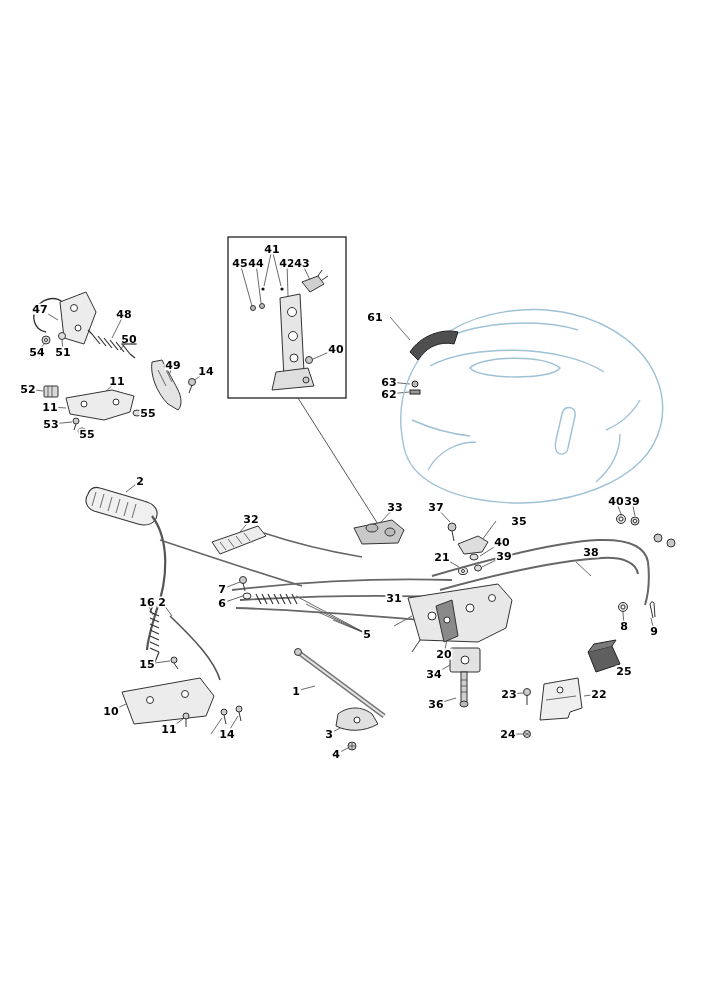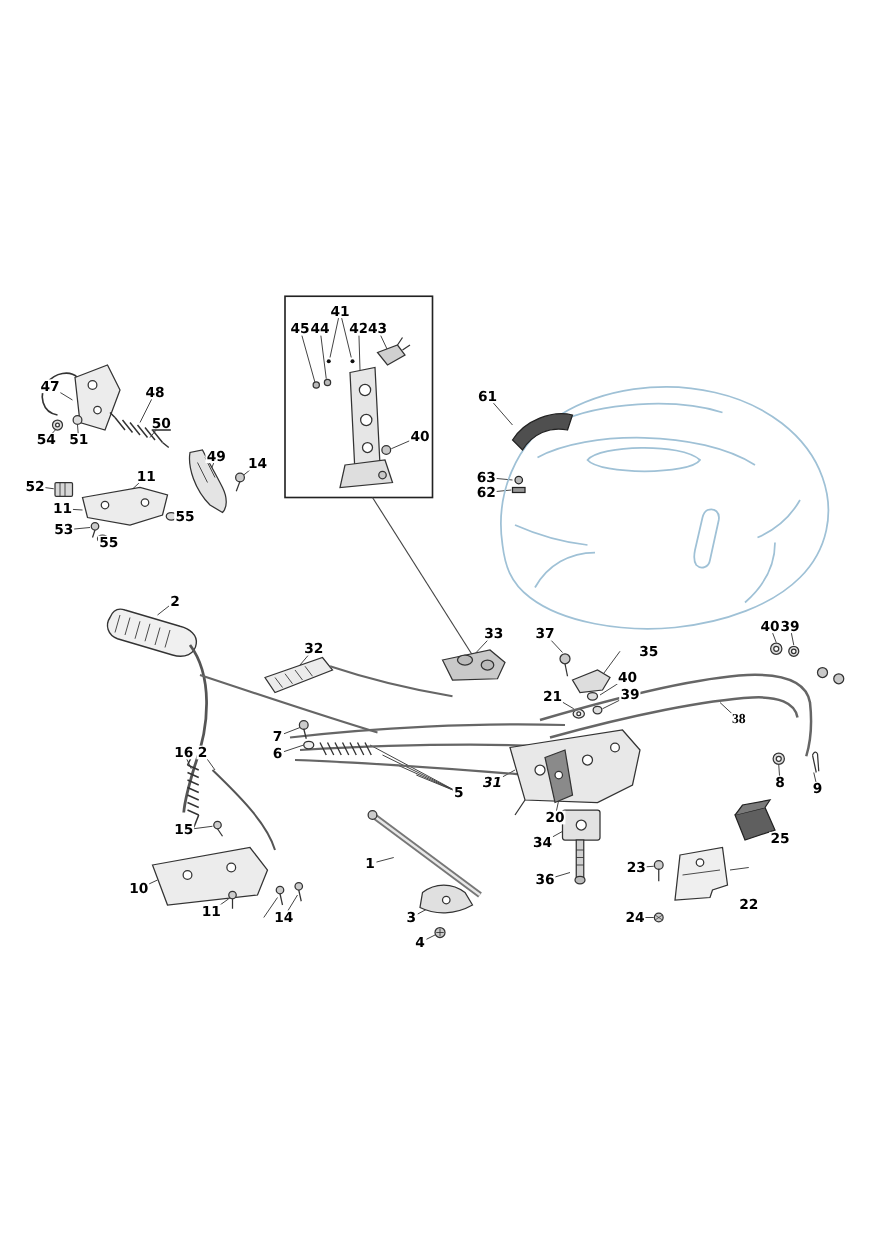--- a/index.html
+++ b/index.html
@@ -301,51 +301,51 @@
       <div class="part-label" style="left: 50px; top: 407px;">11</div>
       <div class="part-label" style="left: 51px; top: 424px;">53</div>
       <div class="part-label" style="left: 148px; top: 413px;">55</div>
       <div class="part-label" style="left: 87px; top: 434px;">55</div>
       <div class="part-label" style="left: 272px; top: 249px;">41</div>
       <div class="part-label" style="left: 240px; top: 263px;">45</div>
       <div class="part-label" style="left: 256px; top: 263px;">44</div>
       <div class="part-label" style="left: 287px; top: 263px;">42</div>
       <div class="part-label" style="left: 302px; top: 263px;">43</div>
       <div class="part-label" style="left: 336px; top: 349px;">40</div>
-      <div class="part-label" style="left: 390px; top: 317px;">61</div>
+      <div class="part-label" style="left: 375px; top: 317px;">61</div>
       <div class="part-label" style="left: 389px; top: 382px;">63</div>
       <div class="part-label" style="left: 389px; top: 394px;">62</div>
       <div class="part-label" style="left: 140px; top: 481px;">2</div>
       <div class="part-label" style="left: 251px; top: 519px;">32</div>
       <div class="part-label" style="left: 395px; top: 507px;">33</div>
       <div class="part-label" style="left: 436px; top: 507px;">37</div>
       <div class="part-label" style="left: 519px; top: 521px;">35</div>
       <div class="part-label" style="left: 502px; top: 542px;">40</div>
       <div class="part-label" style="left: 504px; top: 556px;">39</div>
       <div class="part-label" style="left: 442px; top: 557px;">21</div>
       <div class="part-label" style="left: 616px; top: 501px;">40</div>
       <div class="part-label" style="left: 632px; top: 501px;">39</div>
-      <div class="part-label" style="left: 591px; top: 576px; font-family: Liberation Serif, serif;">38</div>
+      <div class="part-label" style="left: 591px; top: 552px;">38</div>
       <div class="part-label" style="left: 222px; top: 589px;">7</div>
       <div class="part-label" style="left: 222px; top: 603px;">6</div>
       <div class="part-label" style="left: 147px; top: 602px;">16</div>
       <div class="part-label" style="left: 162px; top: 602px;">2</div>
-      <div class="part-label" style="left: 394px; top: 626px; font-style: italic;">31</div>
+      <div class="part-label" style="left: 394px; top: 598px;">31</div>
       <div class="part-label" style="left: 444px; top: 654px;">20</div>
       <div class="part-label" style="left: 624px; top: 626px;">8</div>
       <div class="part-label" style="left: 654px; top: 631px;">9</div>
       <div class="part-label" style="left: 147px; top: 664px;">15</div>
       <div class="part-label" style="left: 367px; top: 634px;">5</div>
       <div class="part-label" style="left: 434px; top: 674px;">34</div>
       <div class="part-label" style="left: 624px; top: 671px;">25</div>
       <div class="part-label" style="left: 111px; top: 711px;">10</div>
       <div class="part-label" style="left: 169px; top: 729px;">11</div>
       <div class="part-label" style="left: 225px; top: 734px;">13</div>
       <div class="part-label" style="left: 227px; top: 734px;">14</div>
       <div class="part-label" style="left: 296px; top: 691px;">1</div>
       <div class="part-label" style="left: 436px; top: 704px;">36</div>
       <div class="part-label" style="left: 509px; top: 694px;">23</div>
-      <div class="part-label" style="left: 599px; top: 724px;">22</div>
+      <div class="part-label" style="left: 599px; top: 694px;">22</div>
       <div class="part-label" style="left: 329px; top: 734px;">3</div>
       <div class="part-label" style="left: 508px; top: 734px;">24</div>
       <div class="part-label" style="left: 336px; top: 754px;">4</div>
     </div>
 </div>
 
 </body></html>

